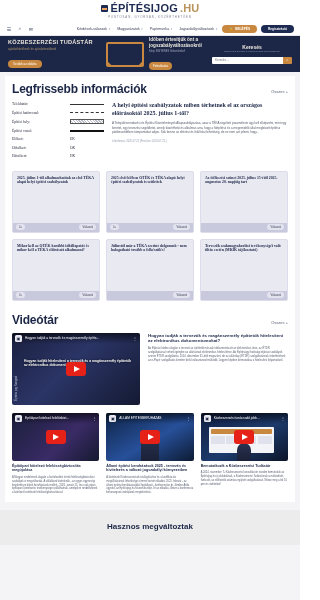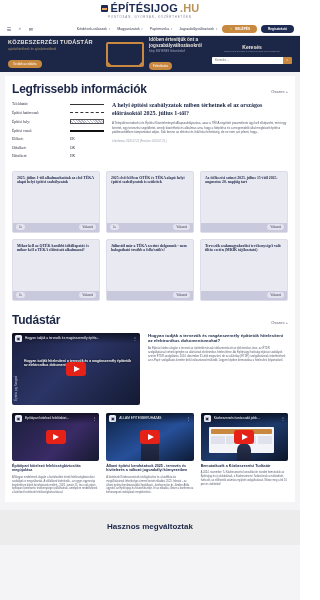--- a/index.html
+++ b/index.html
@@ -386,21 +386,21 @@
       <div class="card">
         <div class="card-title">Tervezők szakmagyakorlási tevékenységéi való tiltás esetén (MKIK tájékoztató)</div>
         <div class="card-foot">
           <span></span>
           <span class="pill">Válaszok</span>
         </div>
       </div>
     </div>
 
     <div class="sec-head" style="margin-top:12px">
-      <span class="sec-title">Tudástár</span>
+      <span class="sec-title">Videótár</span>
       <span class="sec-all">Összes +</span>
     </div>
 
     <div class="vid-main">
       <div class="vid-thumb">
         <div class="vt-bar">
           <span class="vt-avatar">▣</span>
           <span class="vt-name">Hogyan tudják a tervezők és magánszemély építte...</span>
           <span class="vt-dots">⋮</span>
         </div>

